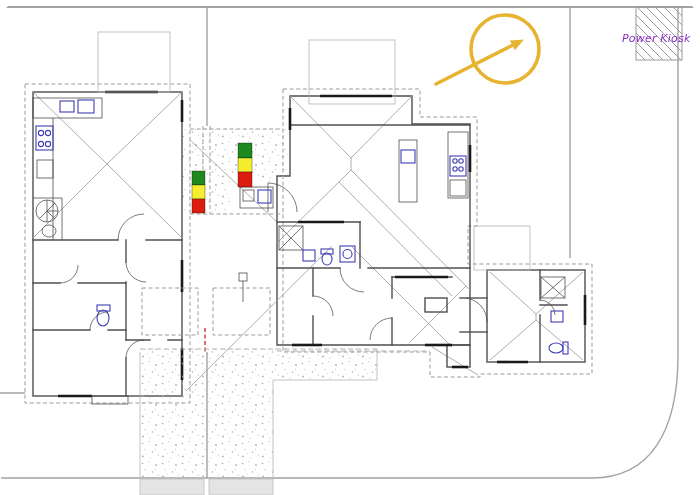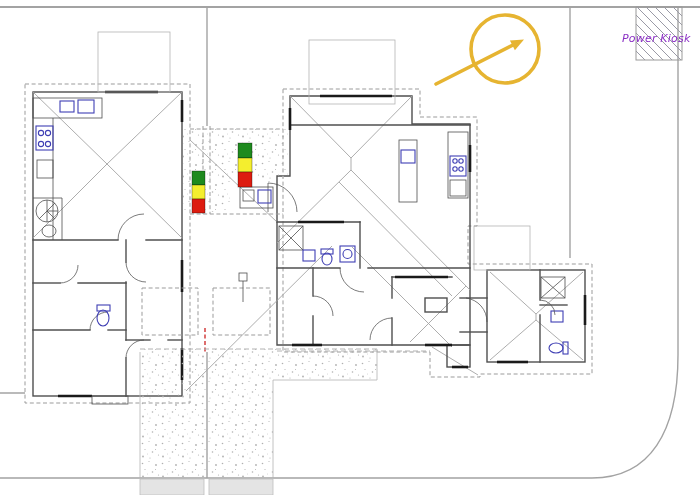--- a/index.html
+++ b/index.html
@@ -1,17 +1,17 @@
 <!DOCTYPE html>
 <html style="--c-boundary: #a3a3a3; --c-wall: #4f4f4f; --c-eave: #9b9b9b; --c-roof: #a4a4a4; --c-window: #1a1a1a; --c-fixture: #3f3fb4; --c-stipple: #b0b0b0; --c-hatch: #9a9aa6; --c-kiosk-text: #8a2fc4; --c-annotation-yellow: #e6b431; --c-marker-green: #1e8a1e; --c-marker-yellow: #f4ee2e; --c-marker-red: #dd1c10; --c-road-fill: #e4e4e4; --c-red-dash: #cc2020;"><head>
 <meta charset="utf-8">
 <style>
   html,body{margin:0;padding:0;background:#fff;}
   .page{position:relative;width:700px;height:495px;background:#fff;overflow:hidden;
-        font-family:"DejaVu Sans",sans-serif;}
+        font-family:"DejaVu Sans",sans-serif;border-radius:24px;}
   svg{display:block}
   
   .bnd{stroke:var(--c-boundary);fill:none;stroke-width:1.4}
   .bnd2{stroke:var(--c-boundary);fill:none;stroke-width:2.2}
   .wall{stroke:var(--c-wall);stroke-width:1.4;fill:none;stroke-linecap:square}
   .thin{stroke:var(--c-wall);stroke-width:.8;fill:none}
   .eave{stroke:var(--c-eave);stroke-width:1;fill:none;stroke-dasharray:4 2.6}
   .eavef{fill:#ffffff;stroke:var(--c-eave);stroke-width:1;stroke-dasharray:4 2.6}
   .roof{stroke:var(--c-roof);stroke-width:.9;fill:none}
   .win{stroke:var(--c-window);stroke-width:2.6;fill:none}

